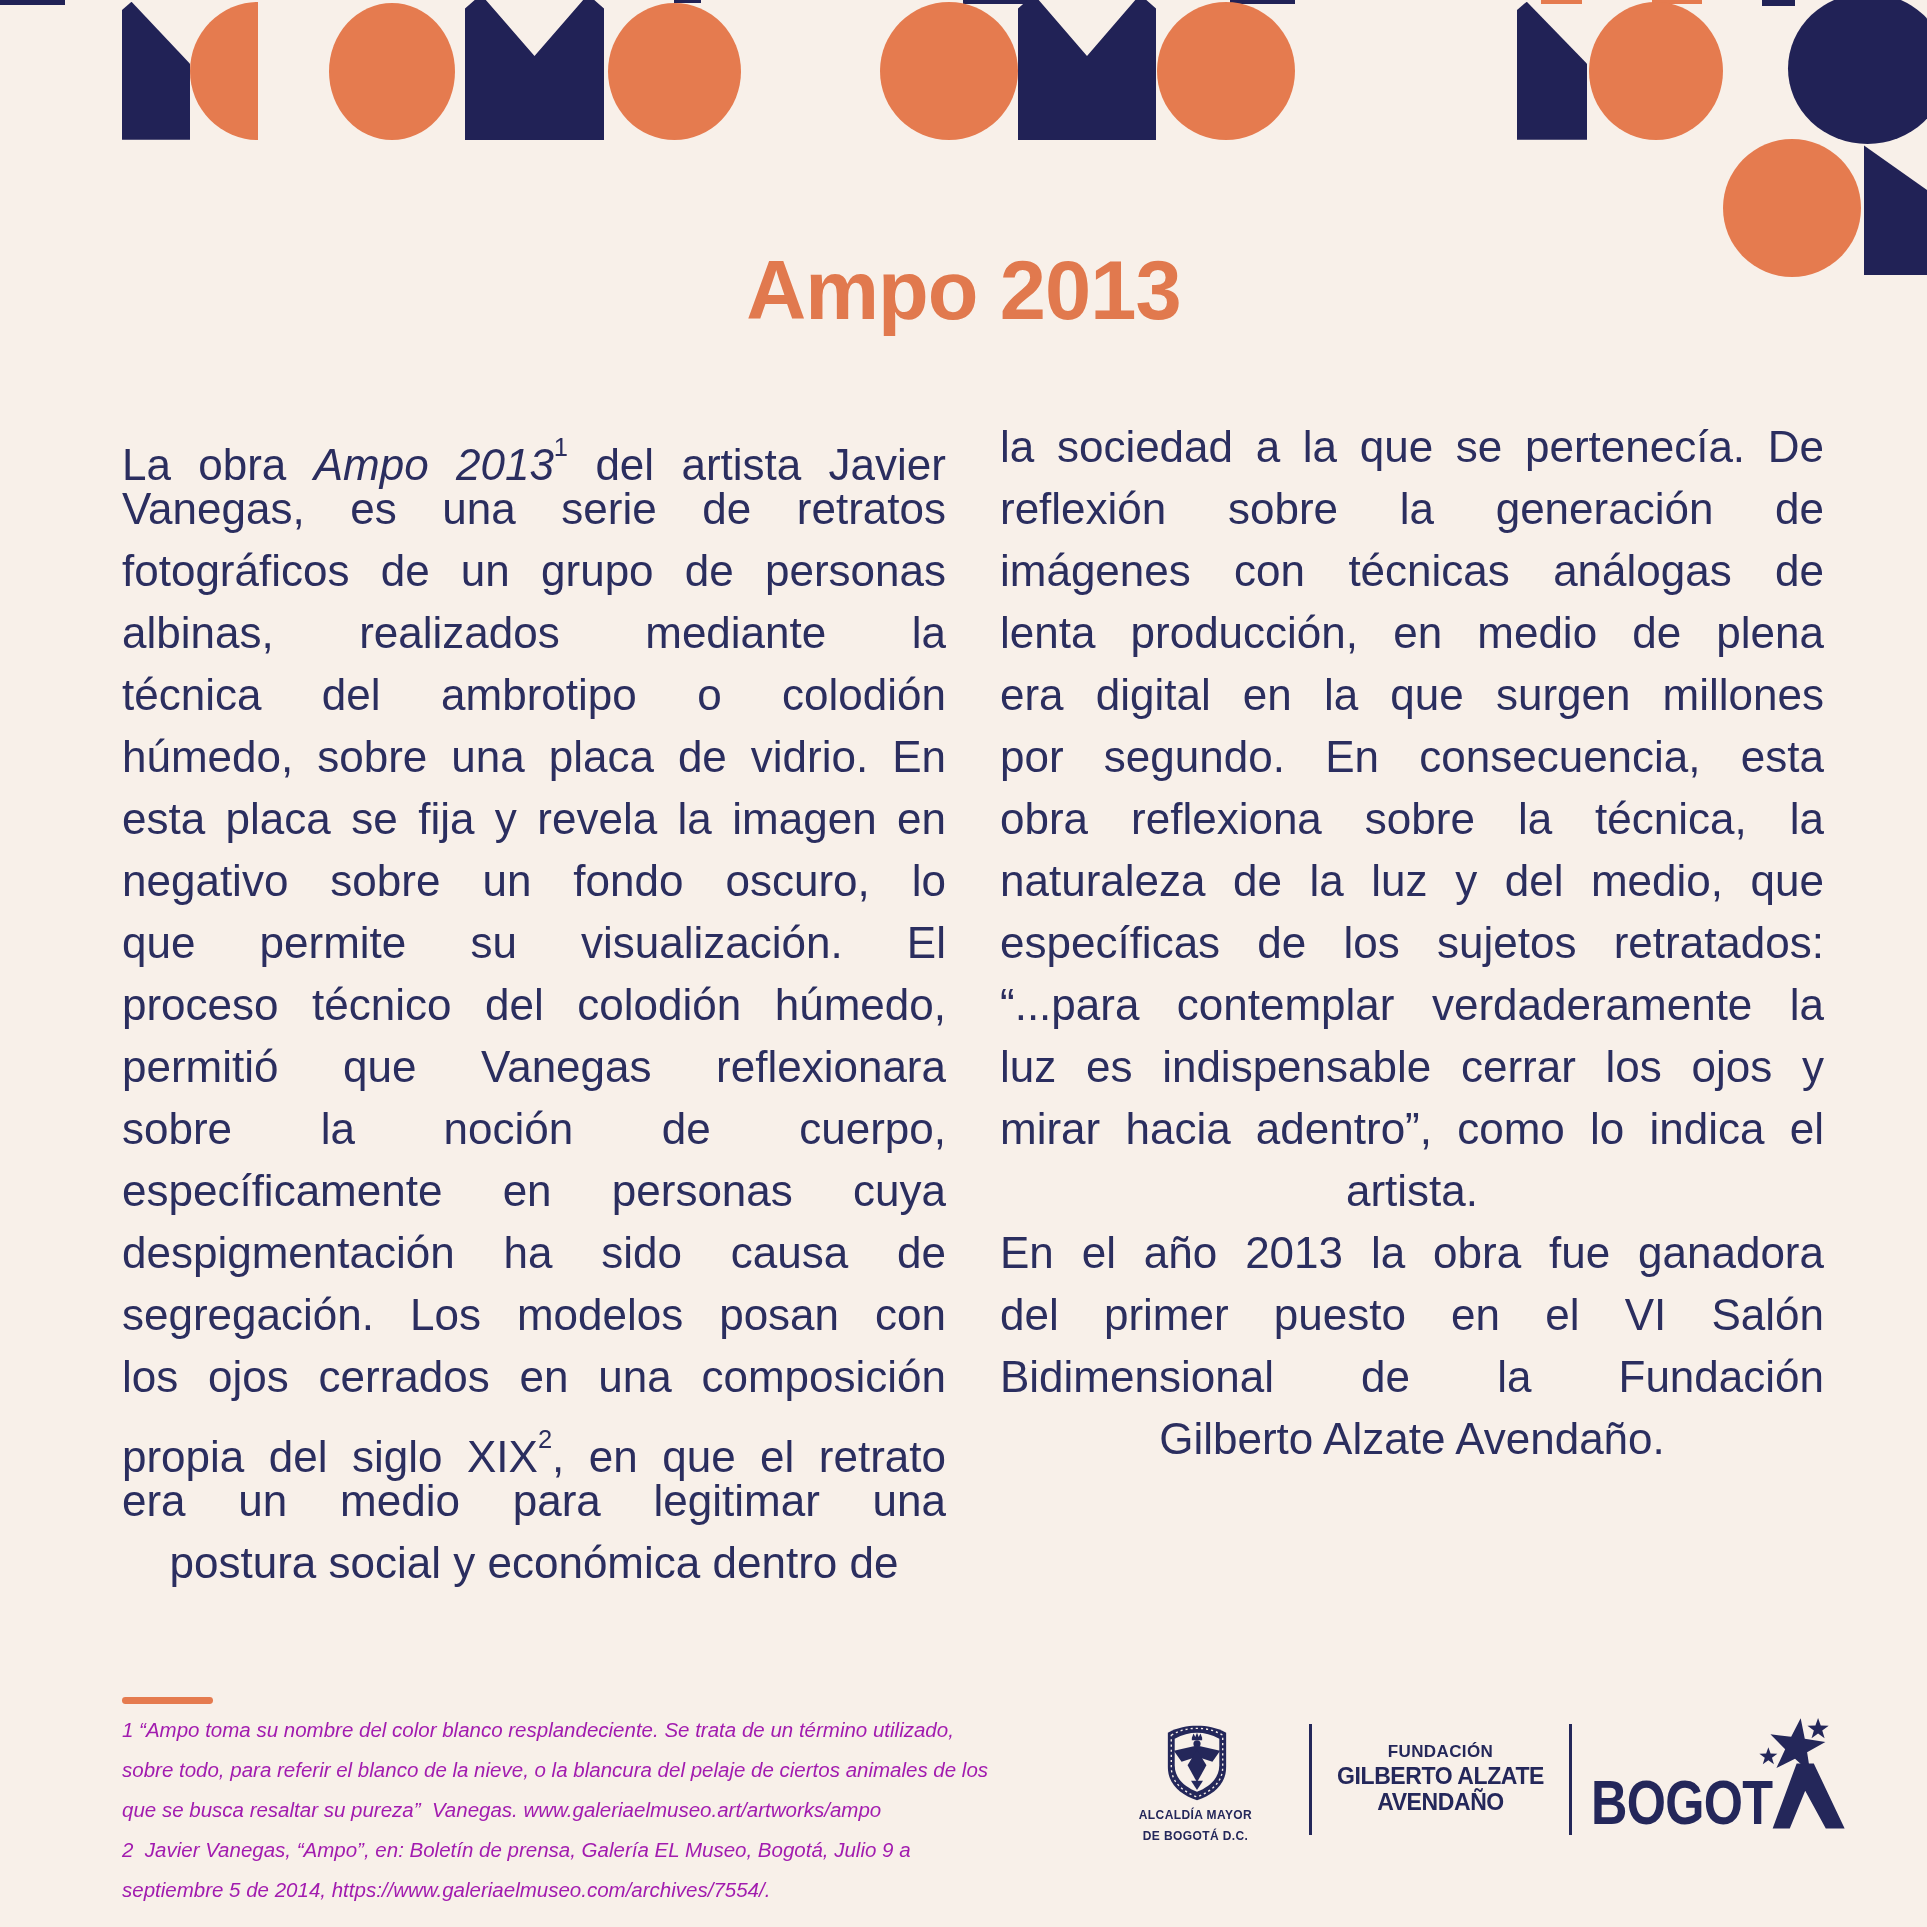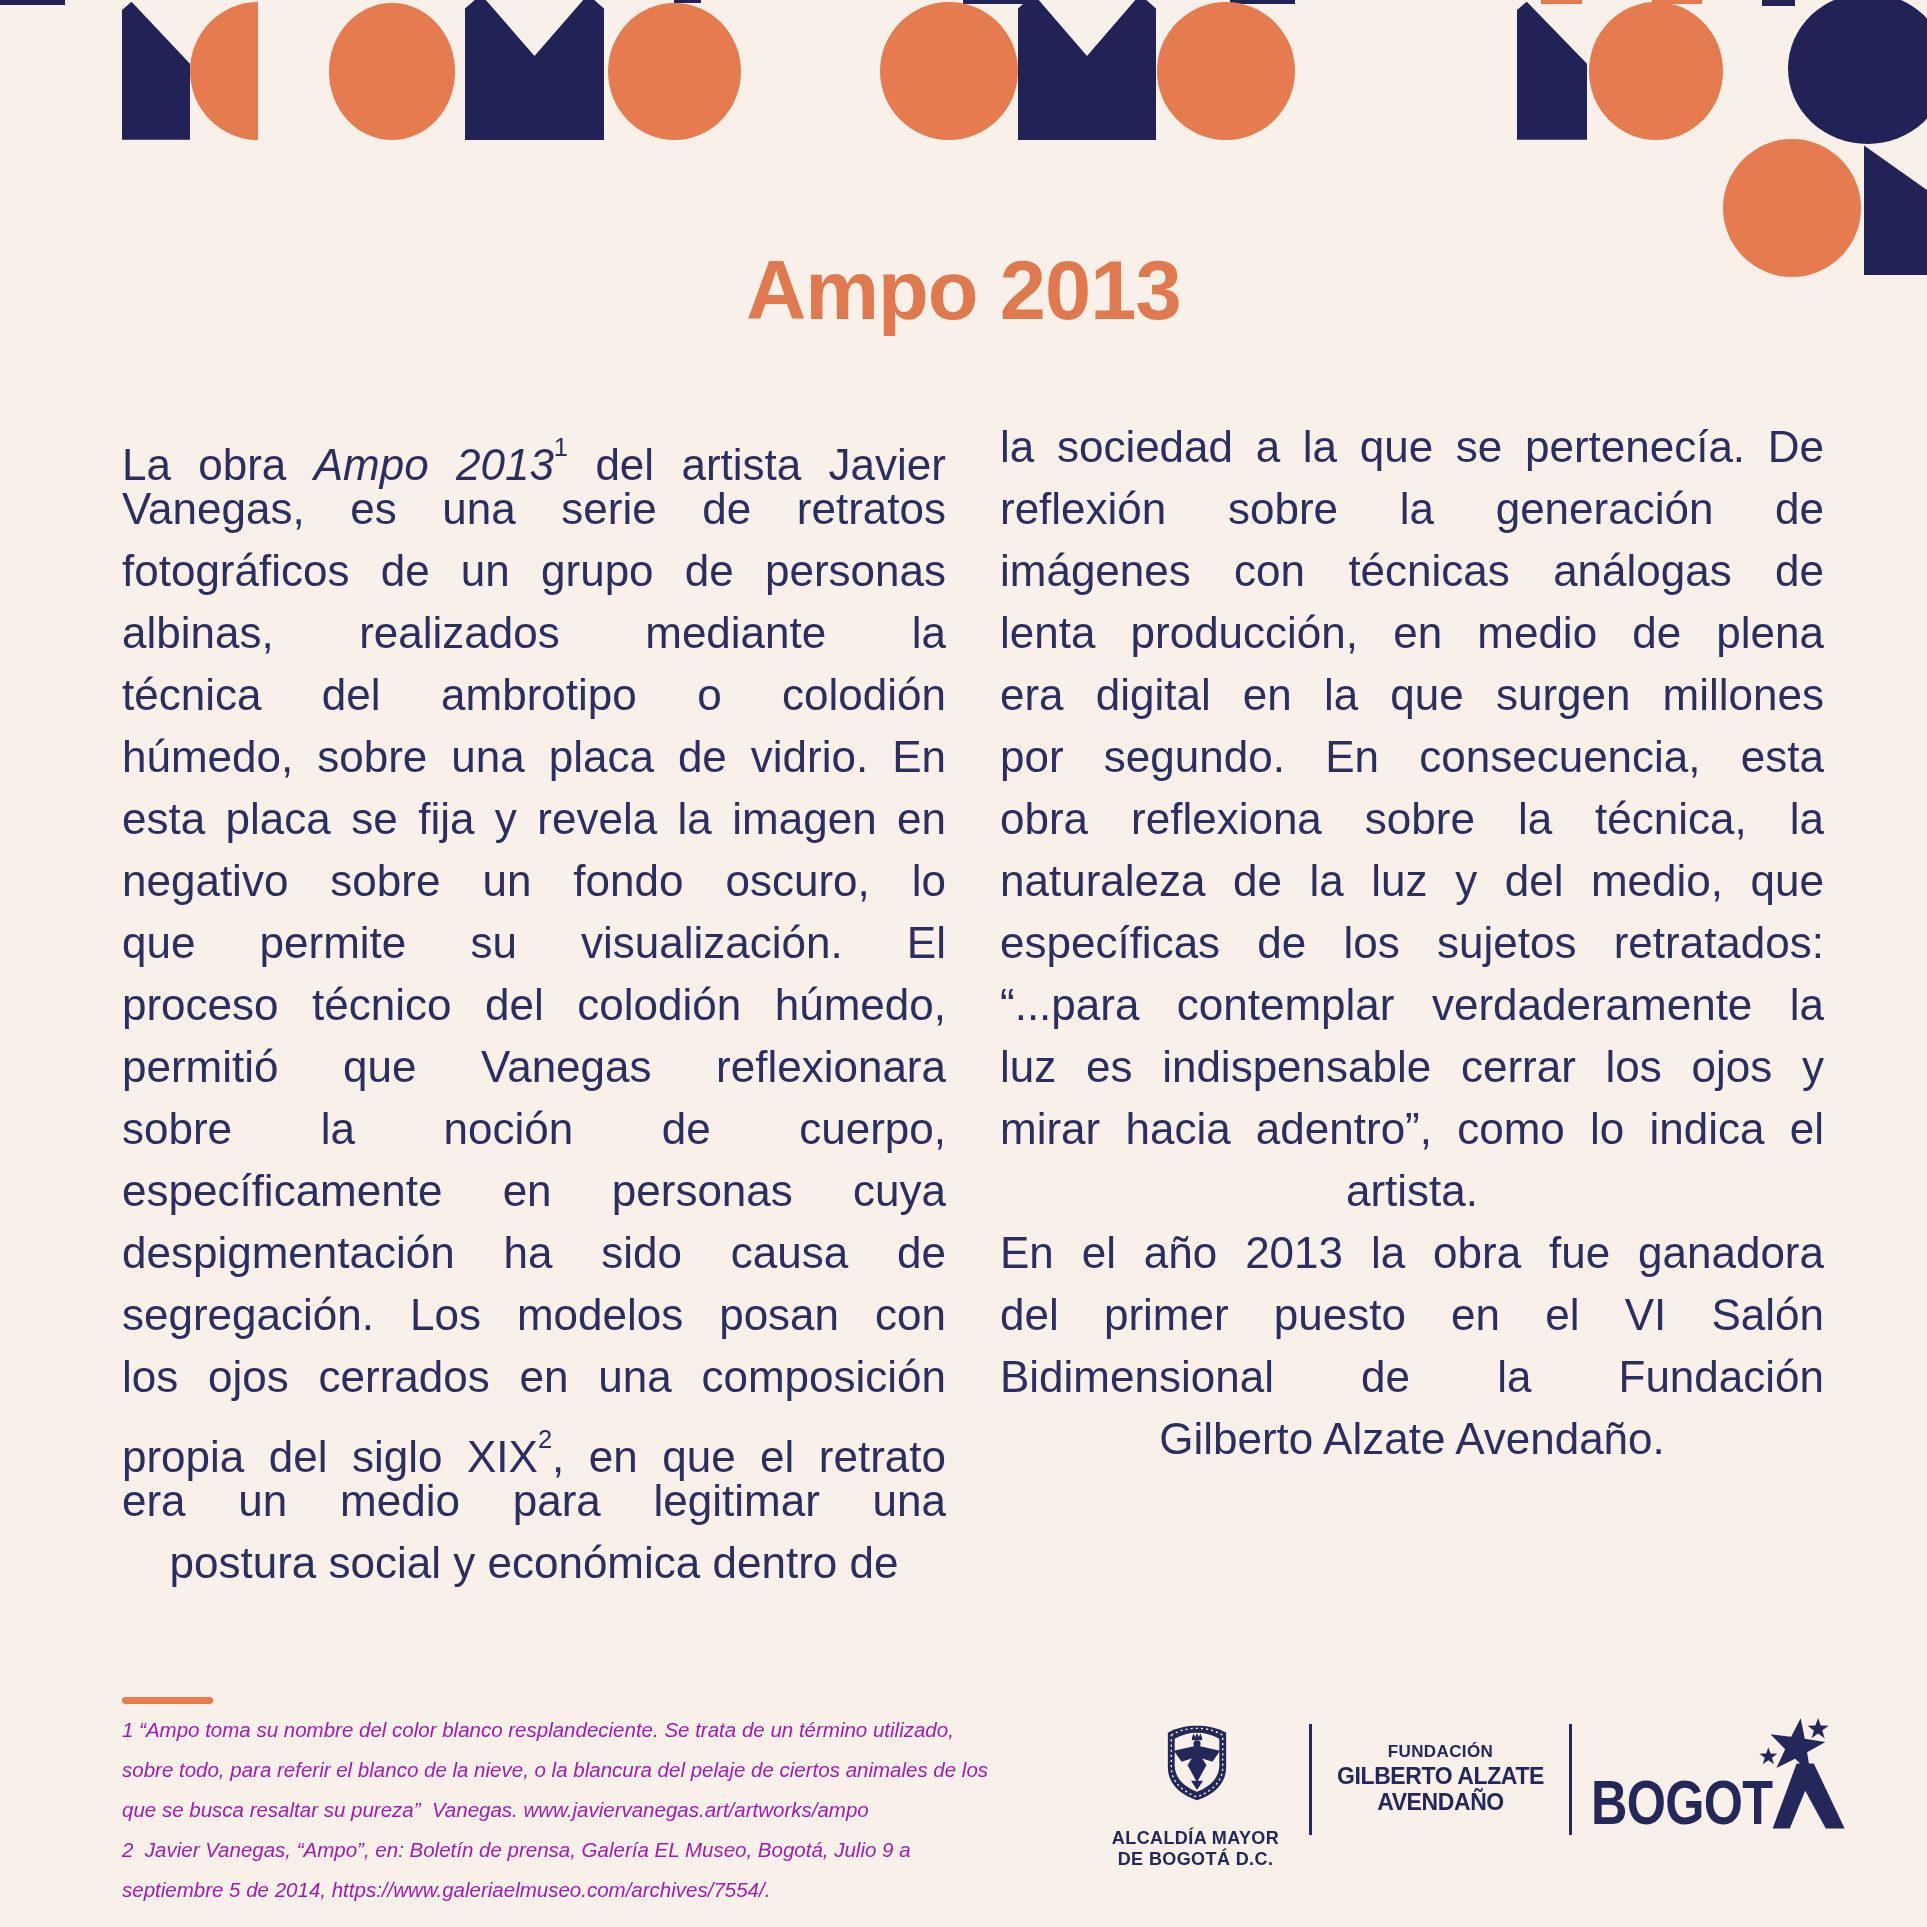--- a/index.html
+++ b/index.html
@@ -21,21 +21,21 @@
   .line.just{text-align:justify;text-align-last:justify;}
   .line .i{font-style:italic;}
   .line .sup{font-size:58%;vertical-align:24px;}
   .rule{position:absolute;left:122px;top:1697px;width:91px;height:6.8px;border-radius:3.4px;background:#e57b4f;}
   .footnotes{position:absolute;left:122px;top:1710px;color:#a21caf;
              font-style:italic;font-size:20.5px;}
   .footnotes .line{height:40px;line-height:40px;white-space:pre;text-align:left;}
   .footnotes .line.just{text-align:justify;text-align-last:left;}
   .vdiv{position:absolute;top:1724px;width:2.6px;height:111px;background:#24275a;}
   .alcaldia-text{position:absolute;left:1093px;top:1805px;width:205px;text-align:center;
-                 color:#24275a;font-weight:700;font-size:18px;line-height:21.4px;letter-spacing:0.4px;margin-top:23px;}
+                 color:#24275a;font-weight:700;font-size:12px;line-height:21.4px;letter-spacing:0.4px;}
   .fga{position:absolute;left:1329px;top:1742px;width:223px;text-align:center;color:#24275a;font-weight:700;}
   .fga .l1{font-size:17px;line-height:20.5px;letter-spacing:0.4px;}
   .fga .l2,.fga .l3{font-size:23px;line-height:26.5px;letter-spacing:-0.4px;}
   .bogota-word{position:absolute;left:1591px;top:1771px;font-size:63px;font-weight:700;
                color:#24275a;letter-spacing:-0.9px;transform:scaleX(.8);transform-origin:left center;
                line-height:63px;}
   .bogota-a{position:absolute;left:1752px;top:1712px;}
   .shield{position:absolute;left:1161px;top:1724px;}
 </style>
 </head>
@@ -111,21 +111,21 @@
         <div class="line just"><span>del primer puesto en el VI Salón</span></div>
         <div class="line just"><span>Bidimensional de la Fundación</span></div>
         <div class="line"><span>Gilberto Alzate Avendaño.</span></div>
       </div>
   </div>
 
   <div class="rule"></div>
   <div class="footnotes">
       <div class="line just"><span>1 “Ampo toma su nombre del color blanco resplandeciente. Se trata de un término utilizado,</span></div>
       <div class="line just"><span>sobre todo, para referir el blanco de la nieve, o la blancura del pelaje de ciertos animales de los</span></div>
-      <div class="line"><span>que se busca resaltar su pureza”  Vanegas. www.javiervanegas.art/artworks/ampo</span></div>
+      <div class="line"><span>que se busca resaltar su pureza”  Vanegas. www.galeriaelmuseo.art/artworks/ampo</span></div>
       <div class="line just"><span>2  Javier Vanegas, “Ampo”, en: Boletín de prensa, Galería EL Museo, Bogotá, Julio 9 a</span></div>
       <div class="line"><span>septiembre 5 de 2014, https://www.galeriaelmuseo.com/archives/7554/.</span></div>
     </div>
 
   <div>
 
     <svg class="shield" width="72" height="79" viewBox="0 0 84 92">
       <path d="M8,10 C20,4 30,2 42,2 C54,2 64,4 76,10 L76,50 C76,70 62,82 42,89 C22,82 8,70 8,50 Z" fill="#24275a"></path>
       <path d="M12,13 C22,7 31,5 42,5 C53,5 62,7 72,13 L72,50 C72,67 60,78 42,85 C24,78 12,67 12,50 Z" fill="none" stroke="#f8f0e9" stroke-width="1.6" stroke-dasharray="2.5 3.5"></path>
       <path d="M16,17 C25,12 33,10 42,10 C51,10 59,12 68,17 L68,48 C68,63 57,73 42,79 C27,73 16,63 16,48 Z" fill="#f8f0e9"></path>

